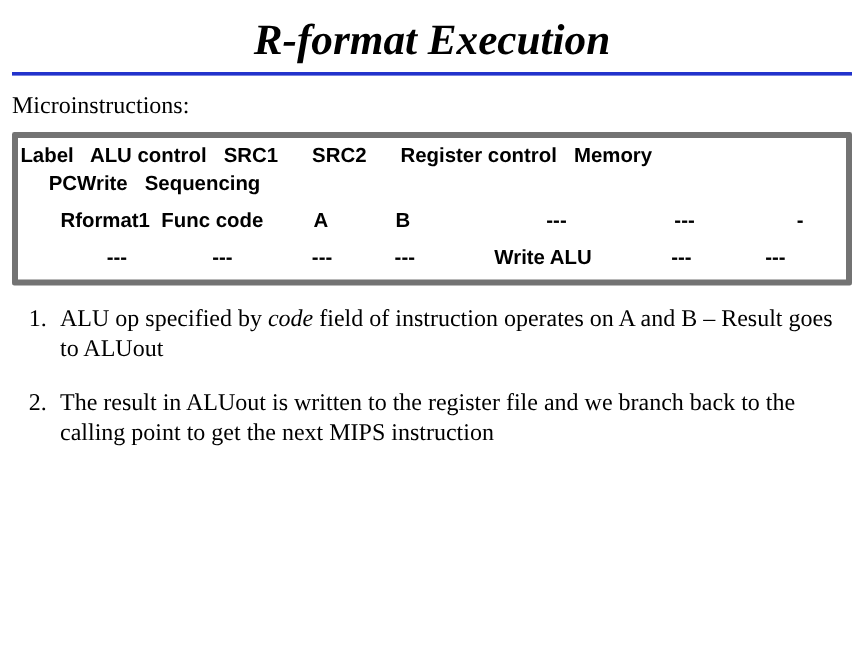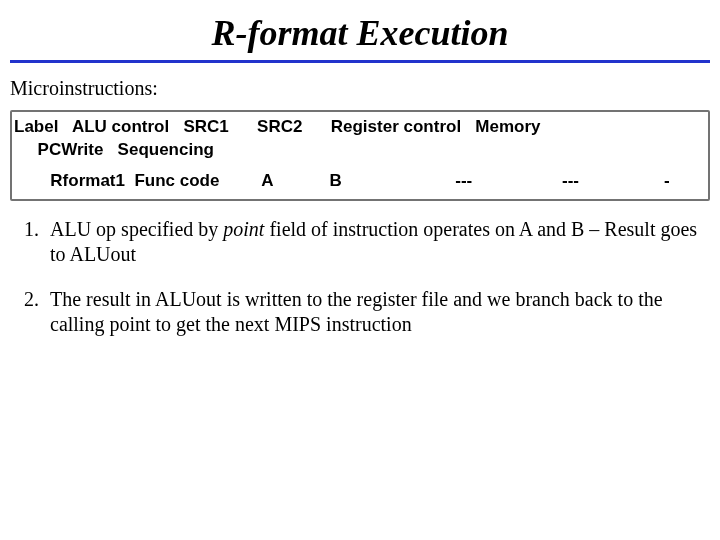--- a/index.html
+++ b/index.html
@@ -25,21 +25,21 @@
   .rule {
     border: 0;
     border-top: 3px solid #2233cc;
     margin: 0 0 14px 0;
   }
   .subhead {
     font-size: 20px;
     margin: 6px 0 10px 0;
   }
   .tablewrap {
-    border: 2px solid #737373;
+    border: 5px solid #737373;
     border-radius: 2px;
     padding: 4px 2px 6px 2px;
     font-family: Arial, Helvetica, sans-serif;
     font-size: 17px;
     line-height: 1.35;
     margin-bottom: 16px;
   }
   .theader {
     font-weight: bold;
     white-space: pre;
@@ -75,23 +75,24 @@
   <hr class="rule">
 
   <div class="subhead">Microinstructions:</div>
 
   <div class="tablewrap">
     <div class="theader">Label   ALU control   SRC1      SRC2      Register control   Memory</div>
     <div class="theader">     PCWrite   Sequencing</div>
 
     <div class="trow">Rformat1  Func code         A            B                        ---                   ---                  -</div>
 
+    <div class="trow">     ---               ---              ---           ---              Write ALU              ---             ---</div>
   </div>
 
 
   <ol class="actions">
     <li>
-      <span>ALU op specified by </span><span class="funct">point</span><span> field of instruction operates on A and B – Result goes to ALUout</span>
+      <span>ALU op specified by </span><span class="funct">code</span><span> field of instruction operates on A and B – Result goes to ALUout</span>
     </li>
     <li>The result in ALUout is written to the register file and we branch back to the calling point to get the next MIPS instruction</li>
   </ol>
 
 </div>
 
 </body></html>

